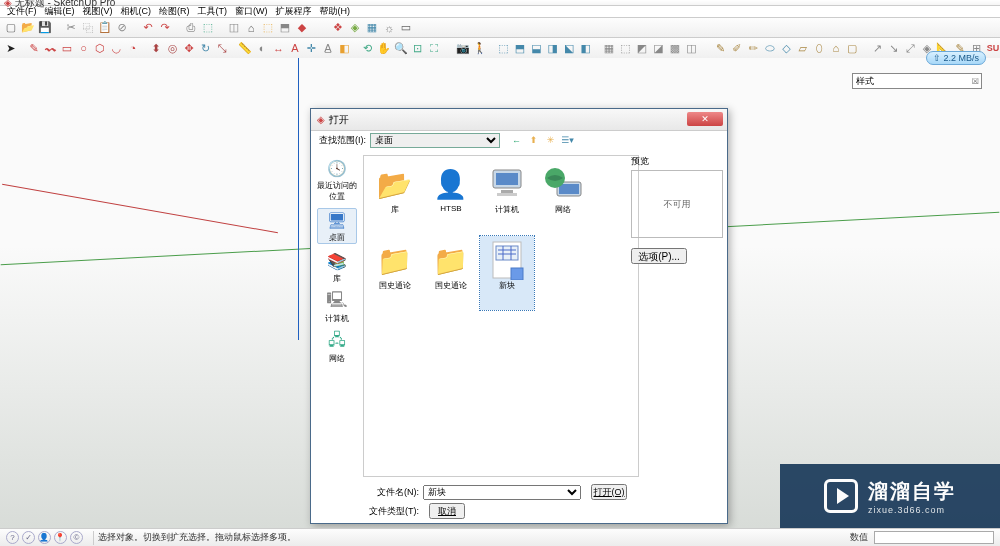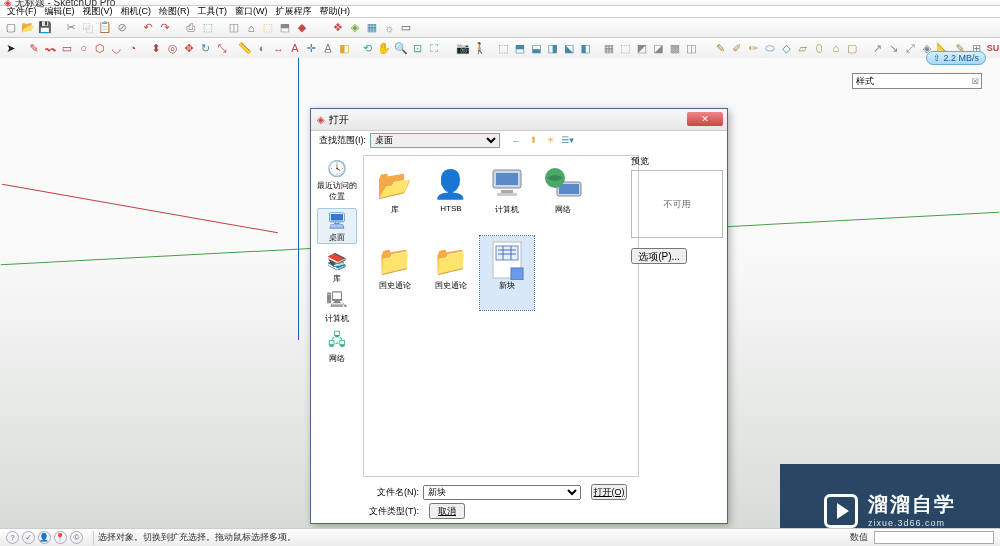--- a/index.html
+++ b/index.html
@@ -55,21 +55,21 @@
 .brow select { flex:0 0 158px; height:15px; font-size:9px;}
 .brow button { width:36px; height:16px; font-size:9px; margin-left:6px;text-decoration:underline;}
 
 .statusbar { position:absolute; left:0; right:0; bottom:0; height:18px; background:linear-gradient(#fdfdfd,#ececec); border-top:1px solid #ccc; display:flex; align-items:center; font-size:9px; color:#333; }
 .statusbar .sb-icons { display:flex; gap:3px; padding:0 6px;}
 .statusbar .sb-icons span{ width:13px; height:13px; border:1px solid #aac; border-radius:50%; display:inline-flex; align-items:center; justify-content:center; font-size:8px; color:#668;}
 .sb-divider { width:1px; height:14px; background:#ccc; margin:0 4px;}
 .sb-box { position:absolute; right:6px; width:120px; height:13px; border:1px solid #aaa; background:#fff;}
 .sb-label { position:absolute; right:132px; }
 
-.watermark { position:absolute; right:0; bottom:18px; width:220px; height:64px; background:#1a3a5a; color:#fff; display:flex; align-items:flex-end; justify-content:center; gap:10px; opacity:.92;}
+.watermark { position:absolute; right:0; bottom:18px; width:220px; height:64px; background:#1a3a5a; color:#fff; display:flex; align-items:center; justify-content:center; gap:10px; opacity:.92;}
 .watermark .play{ width:34px; height:34px; border:3px solid #fff; border-radius:6px; display:flex; align-items:center; justify-content:center;}
 .watermark .play::after{ content:""; border-left:12px solid #fff; border-top:8px solid transparent; border-bottom:8px solid transparent; margin-left:3px;}
 .watermark .txt { display:flex; flex-direction:column; align-items:flex-start;}
 .watermark .big{ font-size:20px; font-weight:bold; letter-spacing:2px;}
 .watermark .small{ font-size:9px; letter-spacing:1px; opacity:.85;}
 
 svg.monitor { width:40px; height:36px; }
 svg.globe { width:40px; height:36px; }
 </style>
 </head>

